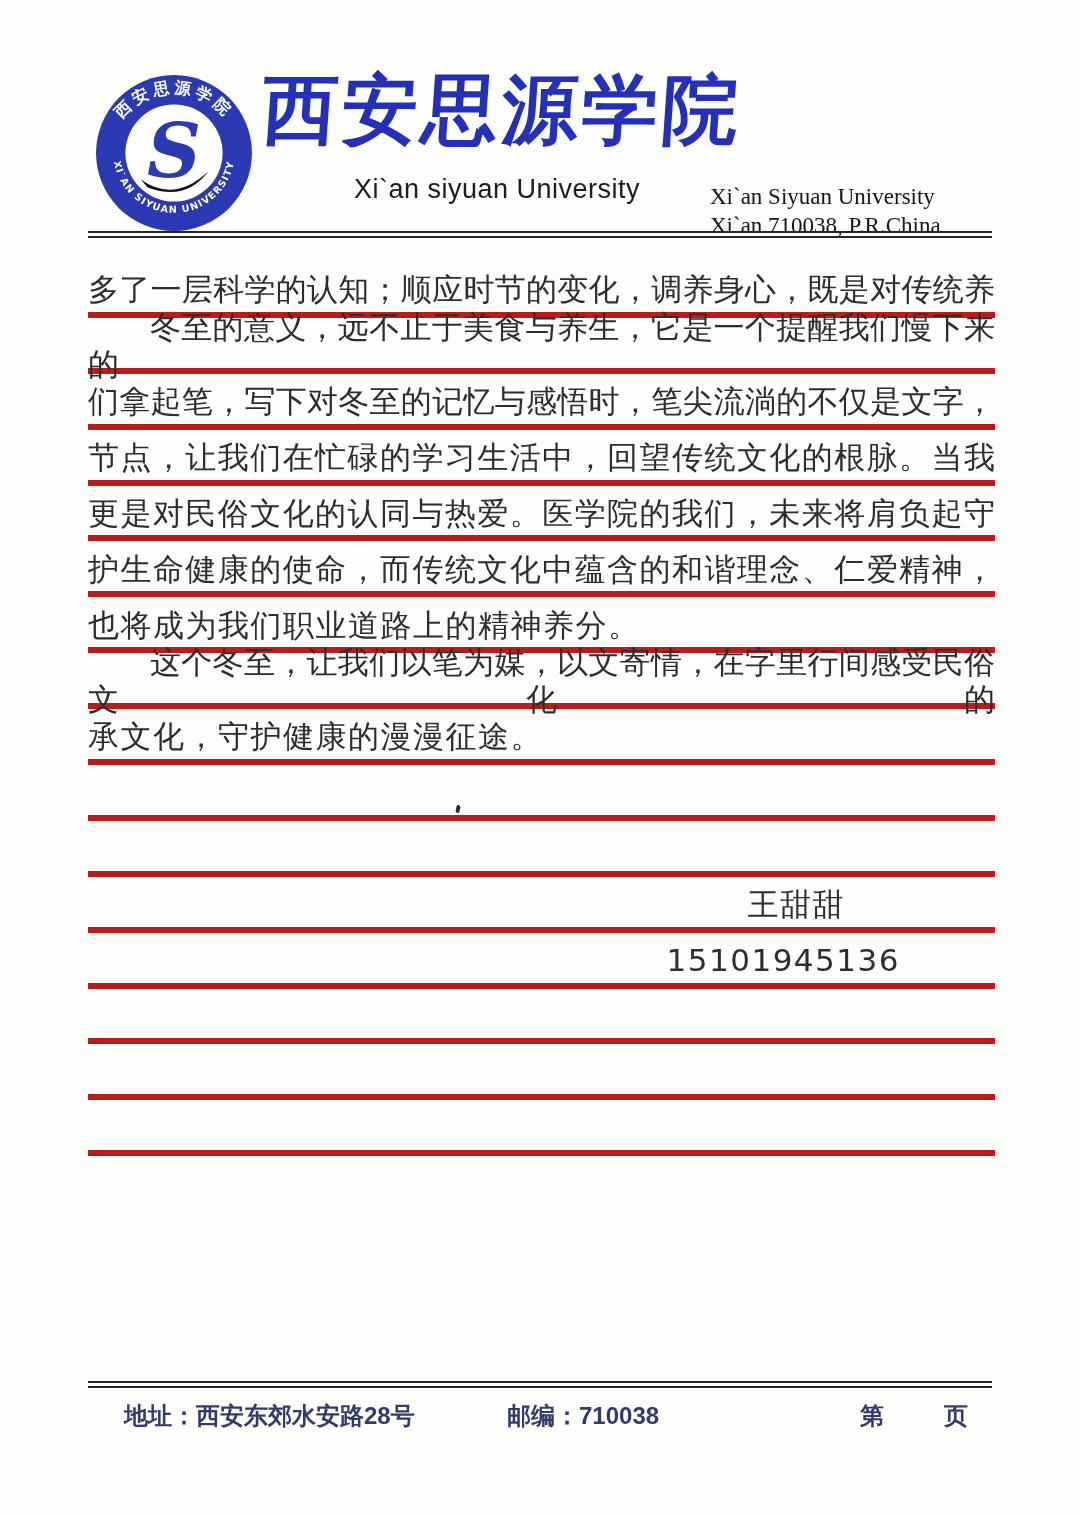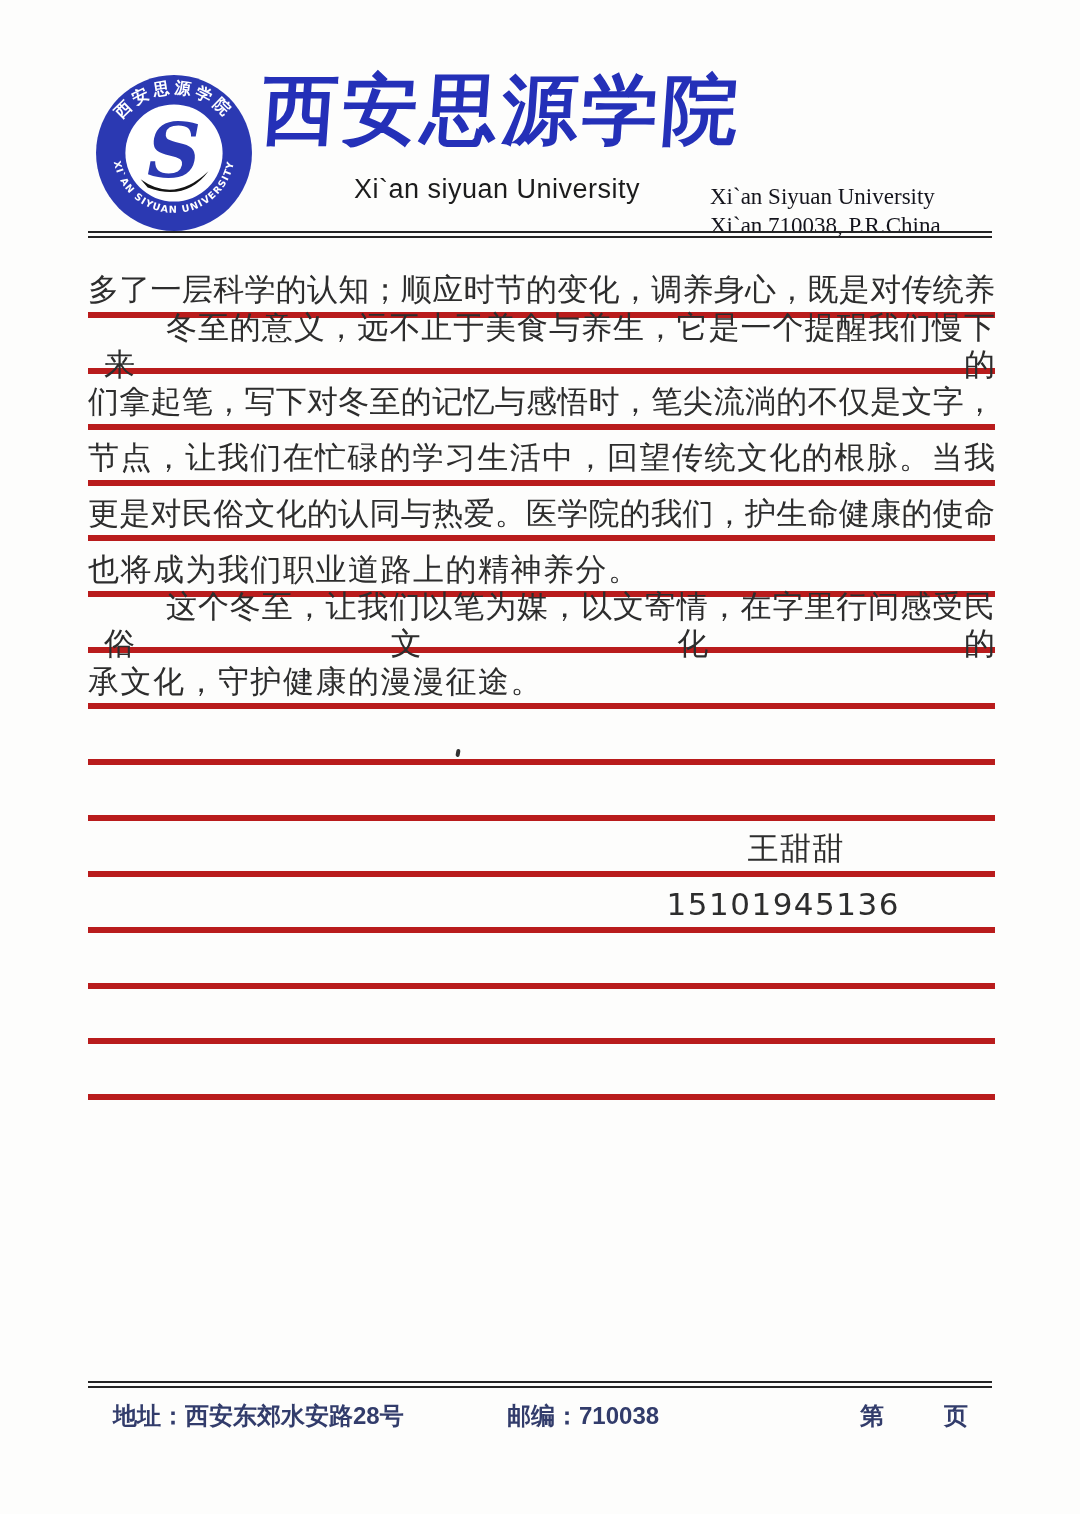--- a/index.html
+++ b/index.html
@@ -48,33 +48,33 @@
   }
   .hw {
     display:block; width:100%;
     font-family:"DejaVu Sans", sans-serif;
     font-size:31px; color:#2d2d2d;
     letter-spacing:1.5px; line-height:1.2;
     transform:translateY(3px);
     white-space:nowrap;
   }
   .line.spread .hw { text-align:justify; text-align-last:justify; white-space:normal; letter-spacing:0; }
-  .hw.indent { text-indent:2em;margin-left:16px; }
+  .hw.indent { text-indent:2em; }
   .line.right { justify-content:flex-end; }
   .line.right .hw { width:auto; }
   .pen-dot {
     position:absolute; left:368px; bottom:2px;
     width:4px; height:8px; background:#333; border-radius:2px;
     transform:rotate(10deg);
   }
   
   .footer { position:absolute; left:88px; top:1394px; width:904px; height:42px;
     font-weight:bold; font-size:24px; color:#323c6b; }
   .footer span { position:absolute; bottom:4px; white-space:nowrap; }
-  .f-address { left:25px;text-align:center; }
+  .f-address { left:36px;text-align:center; }
   .f-postcode { left:419px; }
   .f-page-left { left:772px; }
   .f-page-right { left:856px; }
 </style>
 </head>
 <body>
 
 <div class="page">
 
   <div class="logo-wrap">
@@ -111,21 +111,24 @@
       <div class="line spread">
         <span class="hw indent">冬至的意义，远不止于美食与养生，它是一个提醒我们慢下来的</span>
       </div>
       <div class="line spread">
         <span class="hw">们拿起笔，写下对冬至的记忆与感悟时，笔尖流淌的不仅是文字，</span>
       </div>
       <div class="line spread">
         <span class="hw">节点，让我们在忙碌的学习生活中，回望传统文化的根脉。当我</span>
       </div>
       <div class="line spread">
-        <span class="hw">更是对民俗文化的认同与热爱。医学院的我们，护生命健康的使命</span>
+        <span class="hw">更是对民俗文化的认同与热爱。医学院的我们，未来将肩负起守</span>
+      </div>
+      <div class="line spread">
+        <span class="hw">护生命健康的使命，而传统文化中蕴含的和谐理念、仁爱精神，</span>
       </div>
       <div class="line">
         <span class="hw">也将成为我们职业道路上的精神养分。</span>
       </div>
       <div class="line spread">
         <span class="hw indent">这个冬至，让我们以笔为媒，以文寄情，在字里行间感受民俗文化的</span>
       </div>
       <div class="line">
         <span class="hw">承文化，守护健康的漫漫征途。</span>
       </div>

